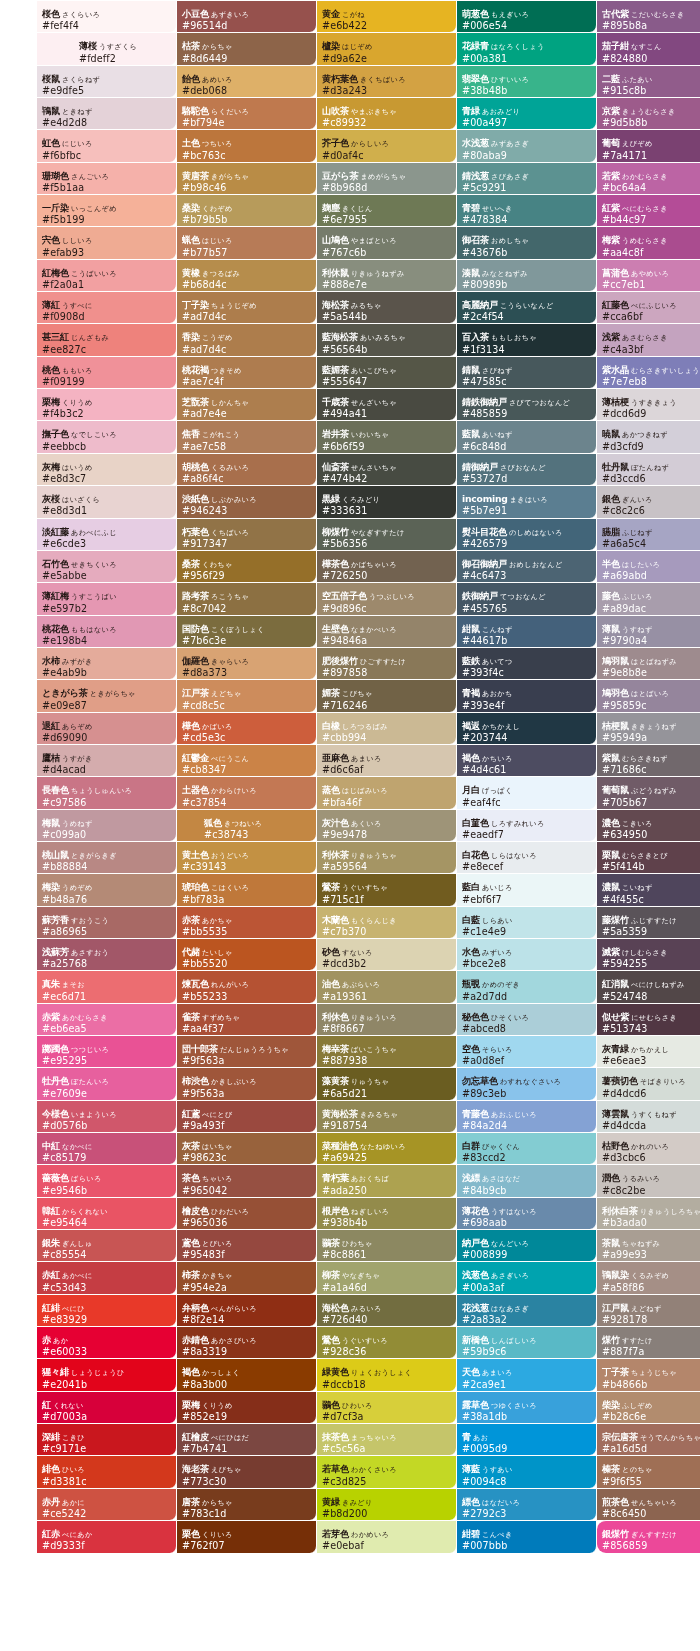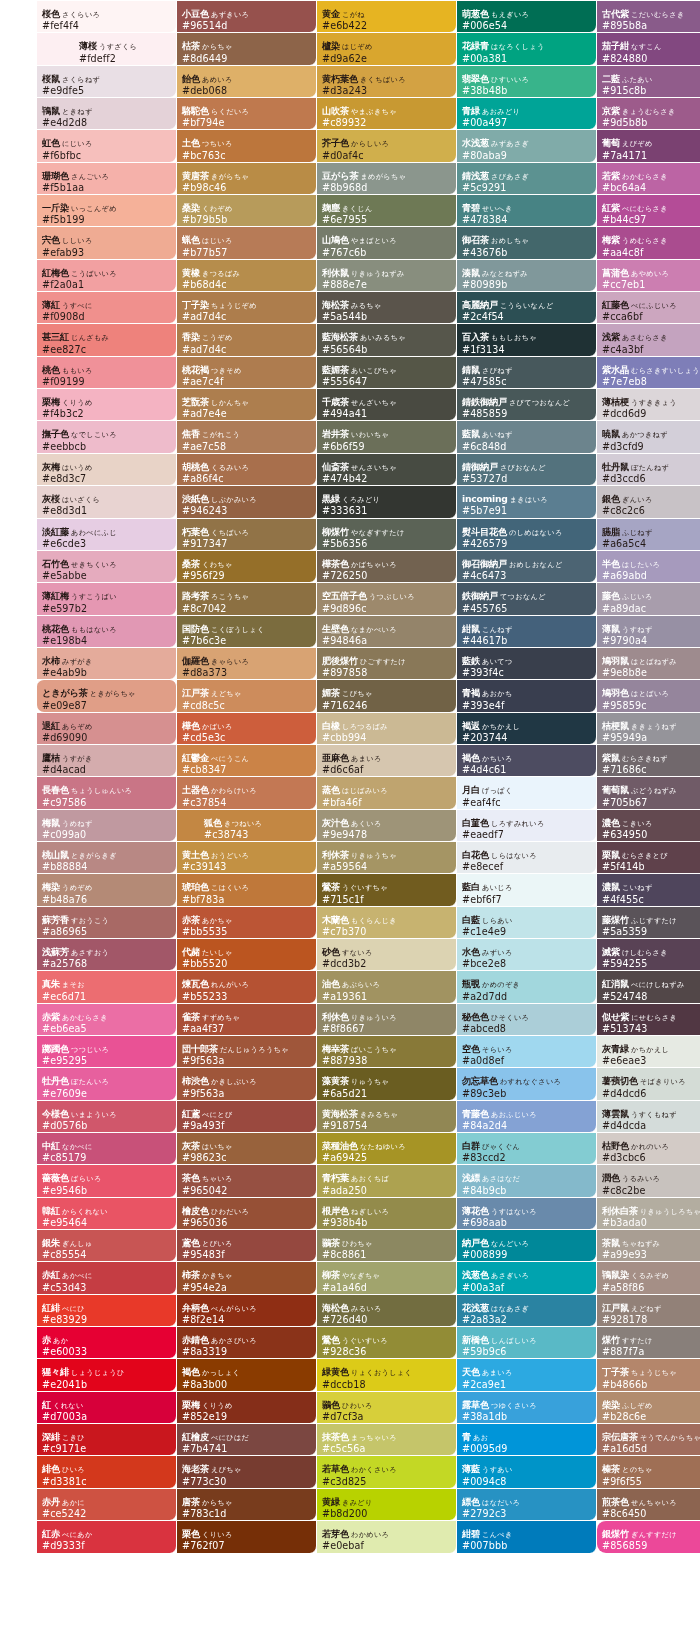--- a/index.html
+++ b/index.html
@@ -467,21 +467,21 @@
       <span class="hex">#897858</span>
     </div>
     <div class="swatch lt" style="background: rgb(57, 63, 76);">
       <span class="nm"><span class="kanji">藍鉄</span><span class="kana">あいてつ</span></span>
       <span class="hex">#393f4c</span>
     </div>
     <div class="swatch lt" style="background: rgb(158, 139, 142);">
       <span class="nm"><span class="kanji">鳩羽鼠</span><span class="kana">はとばねずみ</span></span>
       <span class="hex">#9e8b8e</span>
     </div>
-    <div class="swatch dk" style="background: rgb(224, 158, 135); border-radius: 7px;">
+    <div class="swatch dk" style="background: rgb(224, 158, 135);">
       <span class="nm"><span class="kanji">ときがら茶</span><span class="kana">ときがらちゃ</span></span>
       <span class="hex">#e09e87</span>
     </div>
     <div class="swatch lt" style="background: rgb(205, 140, 92);">
       <span class="nm"><span class="kanji">江戸茶</span><span class="kana">えどちゃ</span></span>
       <span class="hex">#cd8c5c</span>
     </div>
     <div class="swatch lt" style="background: rgb(113, 98, 70);">
       <span class="nm"><span class="kanji">媚茶</span><span class="kana">こびちゃ</span></span>
       <span class="hex">#716246</span>

